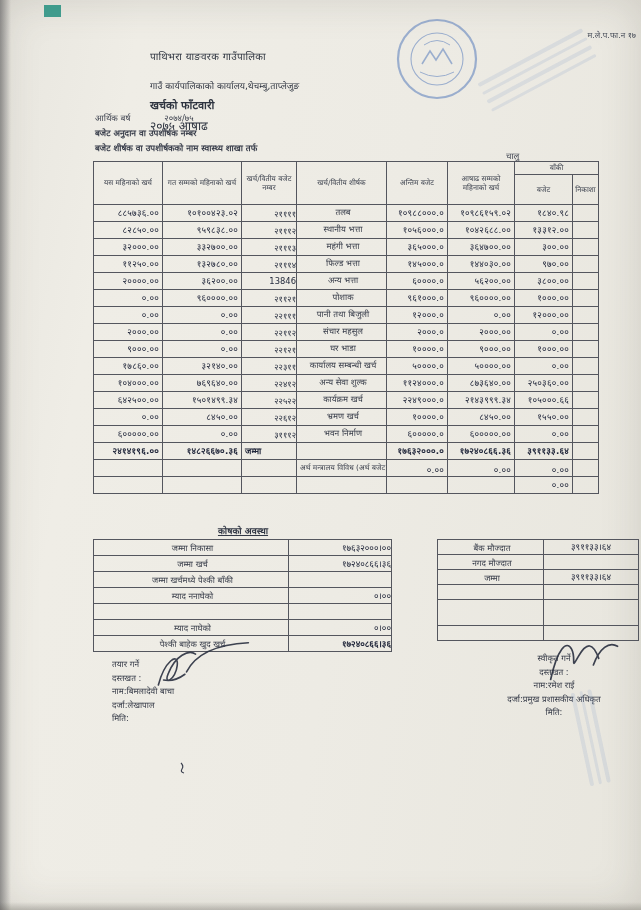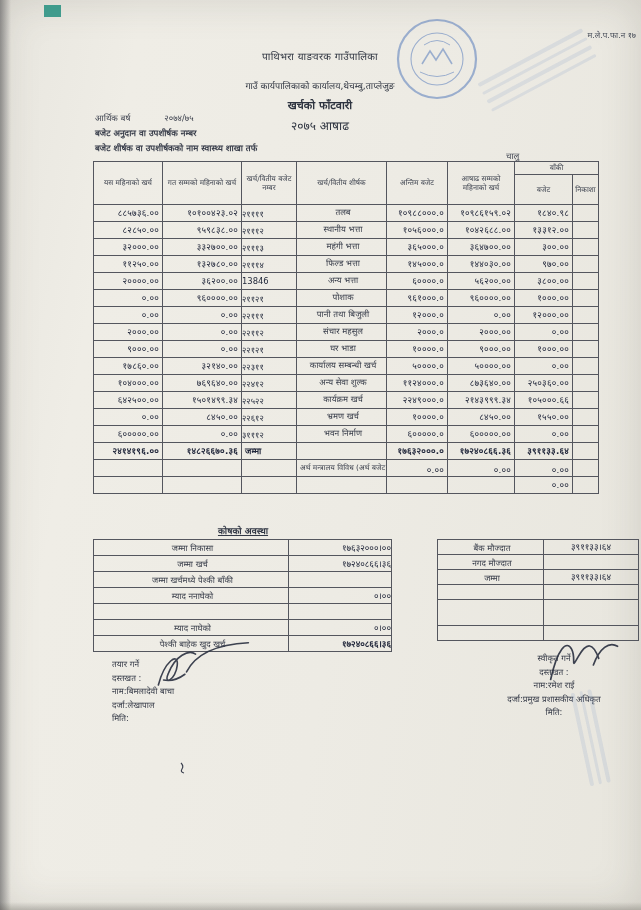--- a/index.html
+++ b/index.html
@@ -7,40 +7,40 @@
   body{font-family:"DejaVu Sans",sans-serif;background:#b8b5ad;position:relative}
   .page{position:absolute;inset:0;overflow:hidden;
         background:linear-gradient(100deg,#e8e6df 0%,#efede6 18%,#edebe4 55%,#e8e6de 100%);
         box-shadow:inset 0 0 40px rgba(90,85,70,.18)}
   .edge-left{position:absolute;left:0;top:0;width:11px;height:100%;
         background:linear-gradient(90deg,rgba(45,45,50,.45),rgba(45,45,50,0))}
   .edge-bottom{position:absolute;left:0;bottom:0;width:100%;height:8px;
         background:linear-gradient(0deg,rgba(60,58,50,.25),rgba(60,58,50,0))}
   .corner-mark{position:absolute;left:44px;top:5px;width:17px;height:12px;background:#2d9384;opacity:.9}
   .form-no{position:absolute;right:5px;top:29px;font-size:8px;color:#454b57}
-  .header{position:absolute;left:150px;top:49px;width:340px;text-align:center;color:#2e3440}
+  .header{position:absolute;left:150px;top:49px;width:340px;text-align:left;color:#2e3440}
   .org{font-size:10px;letter-spacing:.3px}
   .office{font-size:9px;margin-top:16px}
   .doctitle{font-size:11px;font-weight:bold;margin-top:5px}
   .period{font-size:12px;margin-top:5px}
   .meta{position:absolute;left:95px;font-size:8.5px;color:#3a3f4c;font-weight:bold}
   .meta .gap{display:inline-block;width:34px}
   .m1{top:112px;font-weight:normal}
   .m2{top:127px}
   .m3{top:142px}
   .chalu{position:absolute;left:506px;top:150px;font-size:8.5px;color:#3a3f4c}
   
   .mt{position:absolute;left:93px;top:161px;width:505px;border-collapse:collapse;table-layout:fixed}
   .mt th,.mt td{border:1px solid #54565e;overflow:hidden;white-space:nowrap}
   .mt th{font-size:7.3px;font-weight:normal;color:#3b404d;padding:1px 2px;white-space:normal;line-height:1.3;vertical-align:middle}
   .hr1 .banki{height:13px}
   .hr2 th{height:30px}
   .mt tbody tr{height:17px}
   .num{font-size:8.8px;text-align:right;padding-right:3px;color:#20263a;letter-spacing:.2px}
-  .code{font-size:8.4px;text-align:left;color:#232a3c}
+  .code{font-size:8.4px;text-align:right;color:#232a3c}
   .ttl{font-size:8.4px;text-align:center;padding-left:3px;color:#373c49;white-space:normal;line-height:1.1}
   .jlab{font-size:8.6px;text-align:left;padding-left:3px;color:#20263a;font-weight:bold}
   .total td{font-weight:bold}
   .total{height:18px}
   .extra{height:34px}
   .extra .ttl{font-size:7.4px}
   .extra .num{vertical-align:bottom}
   .thin{height:13px}
   
   .fund-head{position:absolute;left:93px;top:524px;width:300px;text-align:center;font-size:9px;font-weight:bold;

